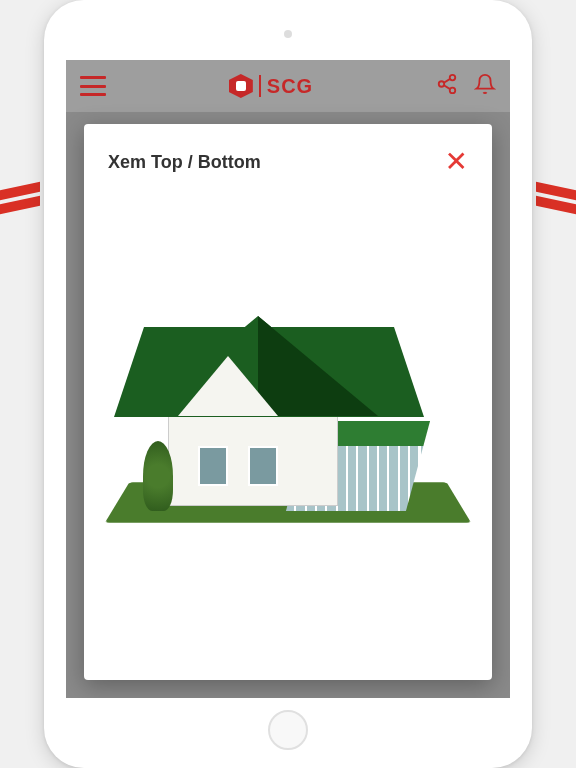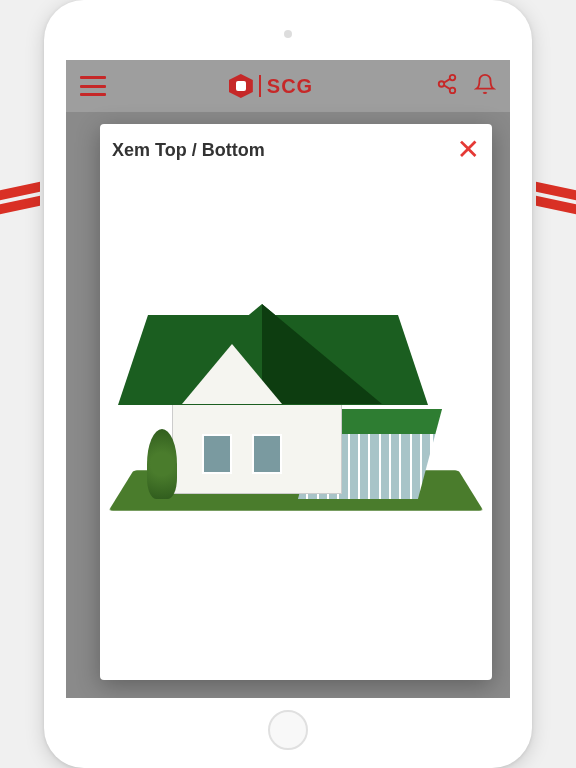--- a/index.html
+++ b/index.html
@@ -106,22 +106,21 @@
   .share-icon, .bell-icon { color: #c62828; }
   .modal {
     position: absolute;
     top: 64px;
     left: 18px;
     right: 18px;
     bottom: 18px;
     background: #fff;
     border-radius: 4px;
     box-shadow: 0 6px 24px rgba(0,0,0,0.3);
-    padding: 12px;
-    margin-left: 16px;
+    padding: 24px;
   }
   .modal-header {
     display: flex;
     justify-content: space-between;
     align-items: center;
     margin-bottom: 30px;
   }
   .modal-title {
     font-size: 18px;
     font-weight: 700;

